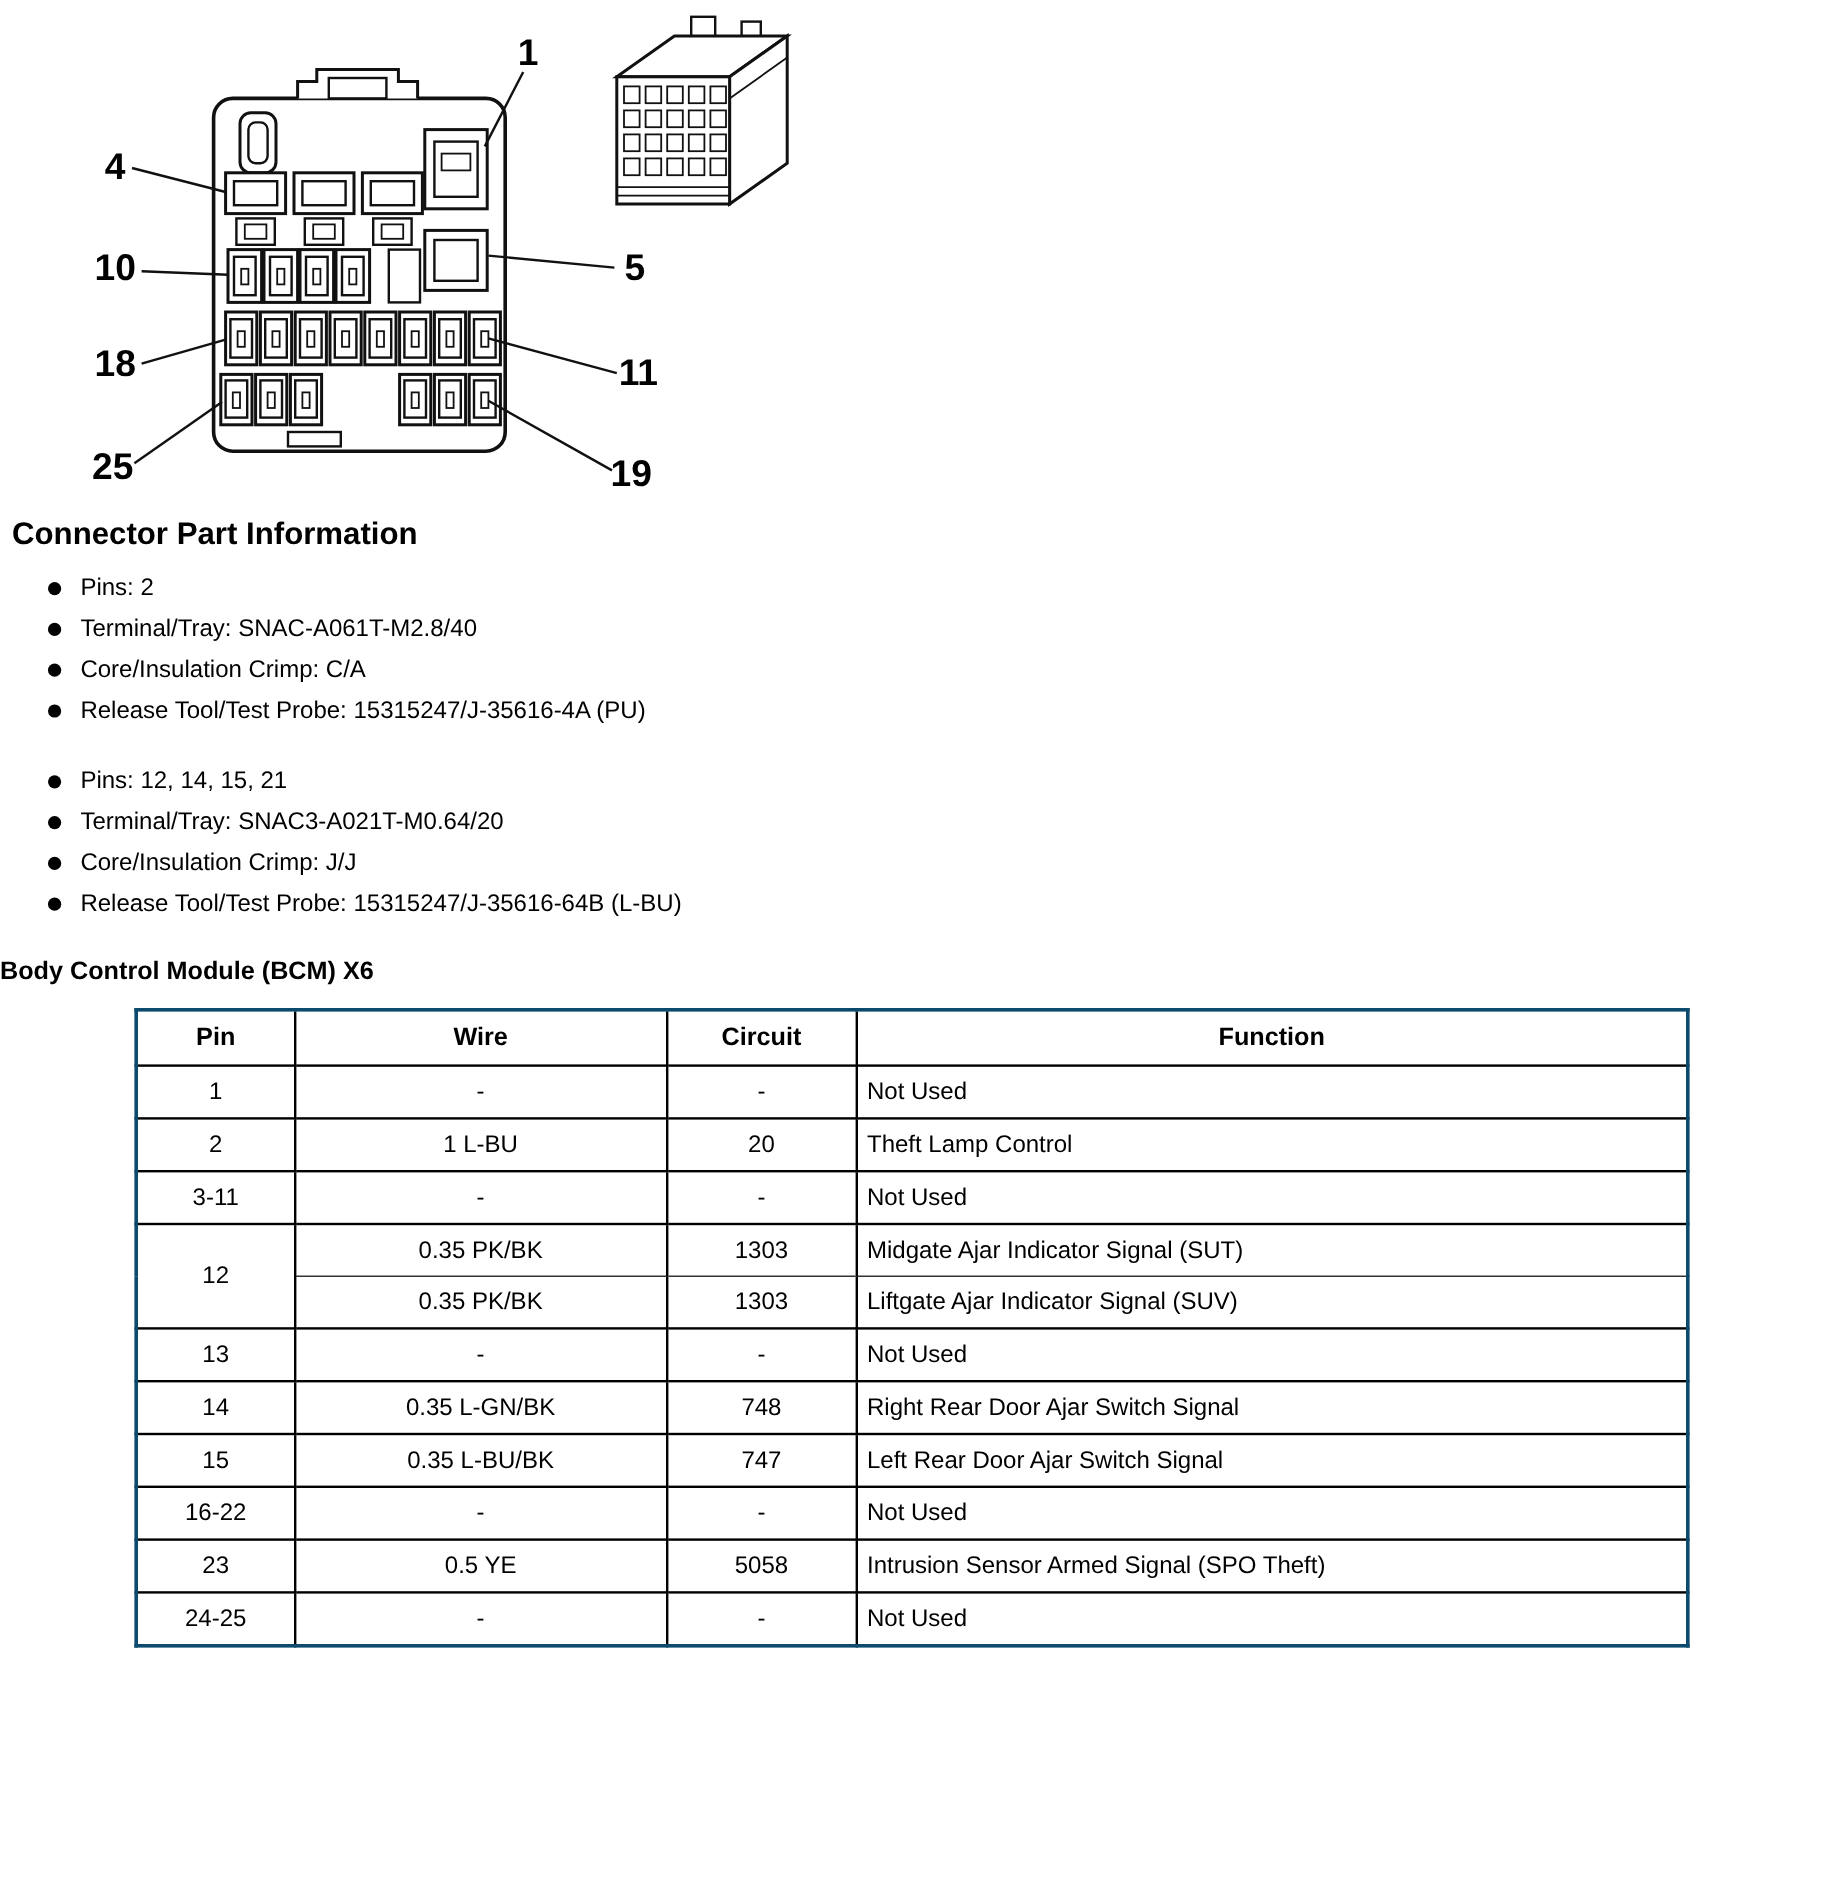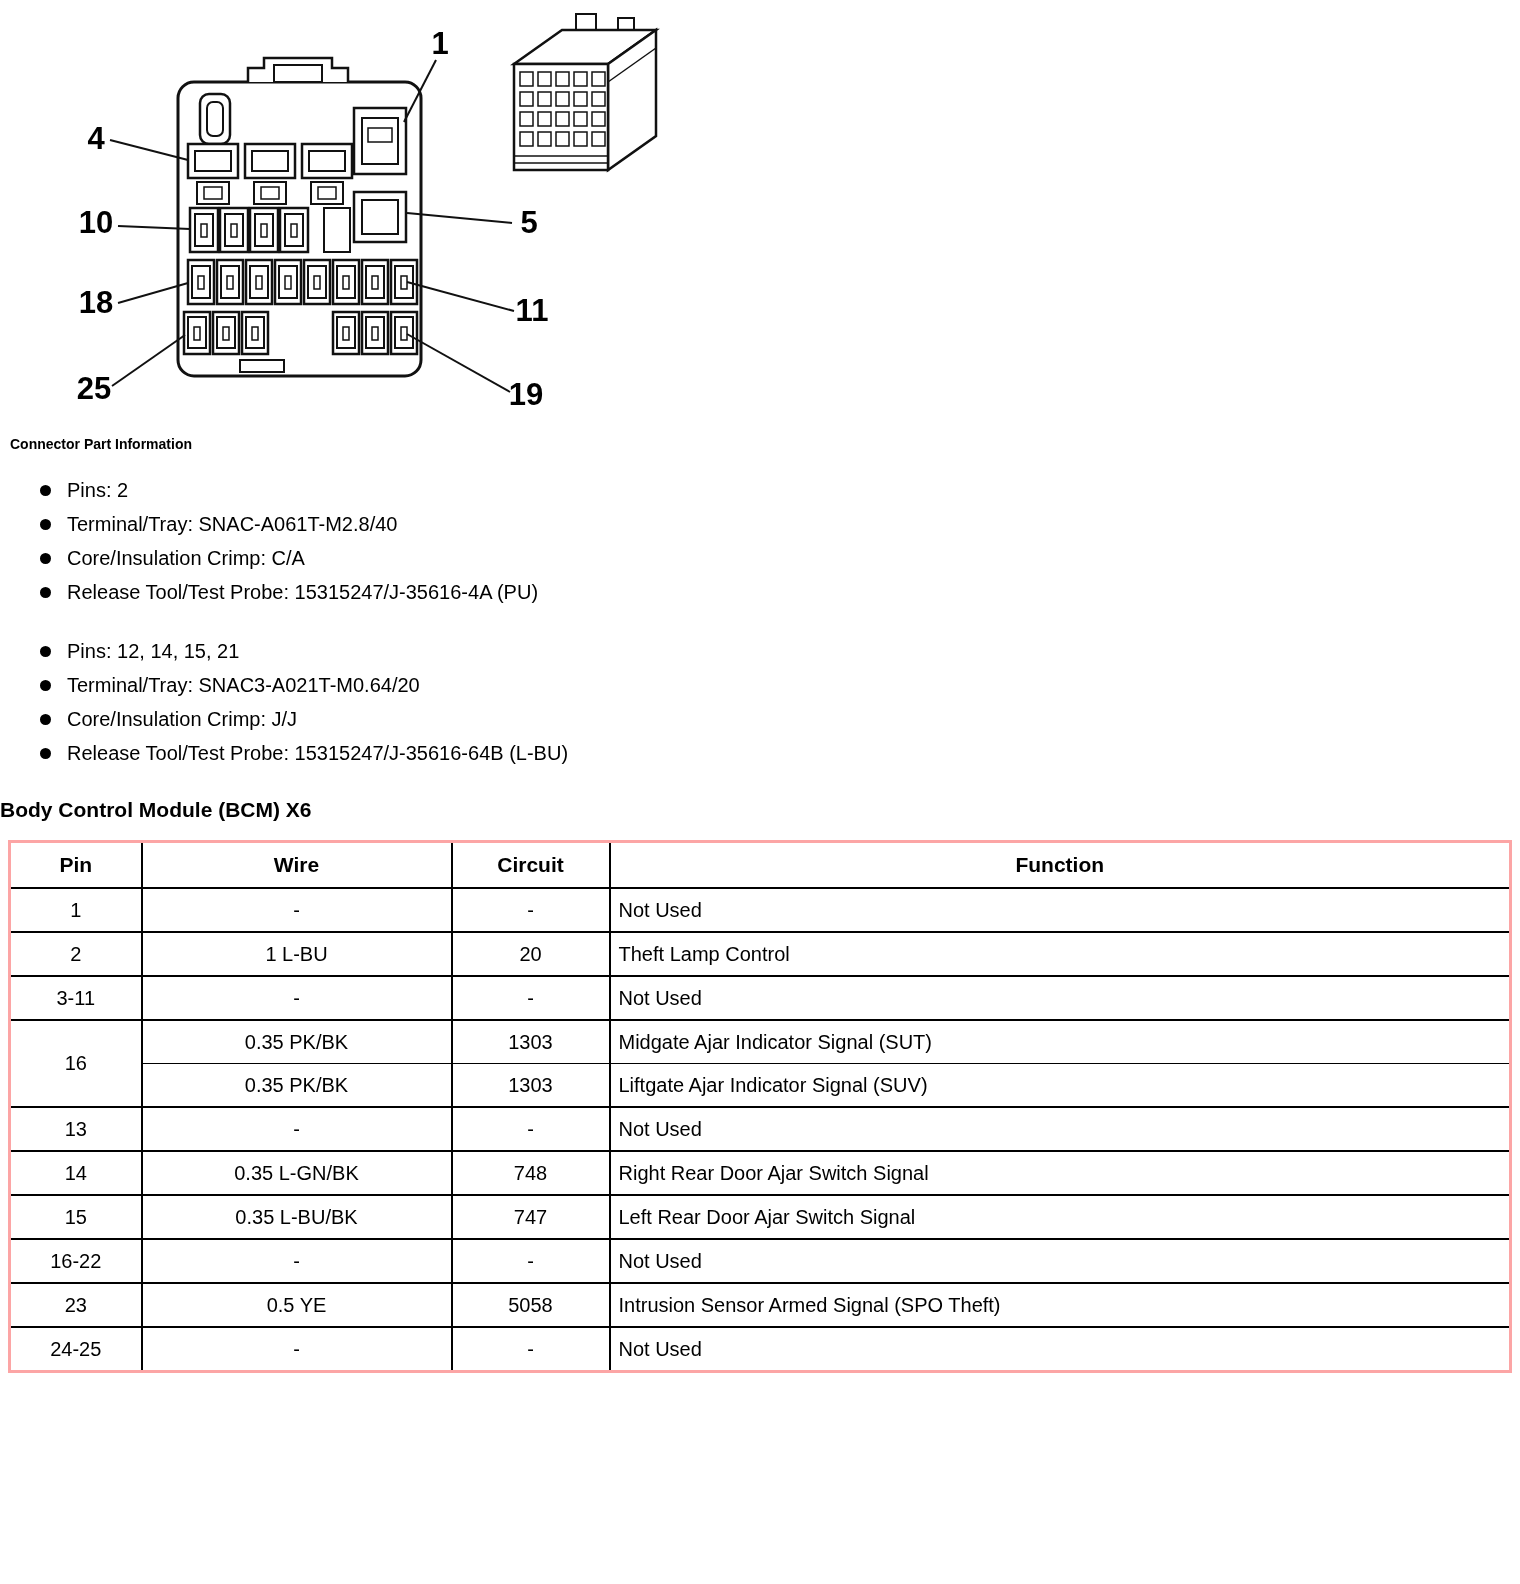--- a/index.html
+++ b/index.html
@@ -5,37 +5,37 @@
   html, body { margin: 0; padding: 0; background: #fff; }
   body {
     width: 1520px;
     font-family: "Liberation Sans", "DejaVu Sans", sans-serif;
     color: #000;
   }
   .page { width: 1520px; min-height: 1584px; background: #fff; position: relative; overflow: hidden; }
 
   .diagram { display: block; margin: 2px 0 0 8px; }
 
-  h2.section-heading { font-size: 14px; font-weight: 700; margin: 0; padding-left: 10px; line-height: 24px; }
+  h2.section-heading { font-size: 26px; font-weight: 700; margin: 0; padding-left: 10px; line-height: 24px; }
   .connector-heading { margin-top: 50px; }
   .terminal-heading { margin-top: 24px; }
 
   ul.bullets { list-style: none; margin: 24px 0 0 0; padding: 0 0 0 40px; }
   ul.bullets li { display: flex; align-items: center; font-size: 20px; line-height: 21px; margin-bottom: 13px; }
   .dot { width: 11px; height: 11px; border-radius: 50%; background: #000; margin-right: 16px; flex: 0 0 auto; }
   ul.group-b { margin-top: 38px; }
 
   .table-title { font-size: 21px; font-weight: 700; text-align: left; margin-top: 34px; }
 
   table.pin-table {
     border-collapse: collapse;
     table-layout: fixed;
-    width: 1504px;
+    width: 1296px;
     margin: 18px auto 0 auto;
-    border: 3px solid #fca5a5;
+    border: 3px solid #0c4a6e;
   }
   .pin-table th, .pin-table td { border: 2px solid #000; padding: 0 10px; overflow: hidden; }
   .pin-table th { height: 44px; font-size: 21px; font-weight: 700; text-align: center; }
   .pin-table td { height: 42px; font-size: 20px; text-align: center; }
   .pin-table td.fn { text-align: left; padding-left: 8px; }
   tr.r12a td.thin { border-bottom: 1px solid #000; }
   tr.r12b td { border-top: 1px solid #000; }
 </style>
 </head>
 <body>
@@ -236,21 +236,21 @@
         <td>20</td>
         <td class="fn">Theft Lamp Control</td>
       </tr>
       <tr>
         <td>3-11</td>
         <td>-</td>
         <td>-</td>
         <td class="fn">Not Used</td>
       </tr>
       <tr class="r12a">
-        <td rowspan="2">16</td>
+        <td rowspan="2">12</td>
         <td class="thin">0.35 PK/BK</td>
         <td class="thin">1303</td>
         <td class="fn thin">Midgate Ajar Indicator Signal (SUT)</td>
       </tr>
       <tr class="r12b">
         <td>0.35 PK/BK</td>
         <td>1303</td>
         <td class="fn">Liftgate Ajar Indicator Signal (SUV)</td>
       </tr>
       <tr>

